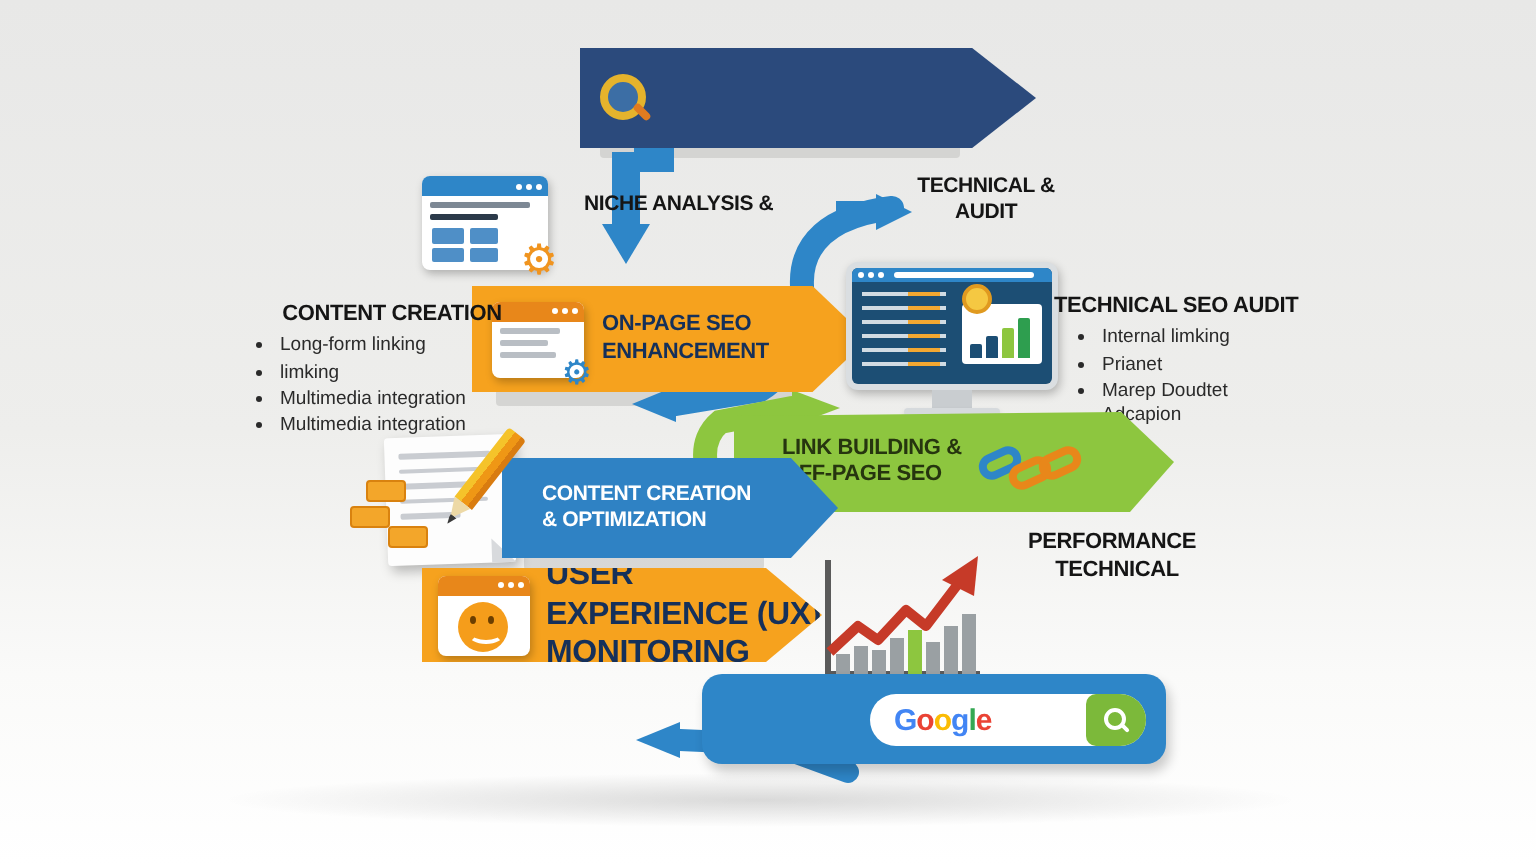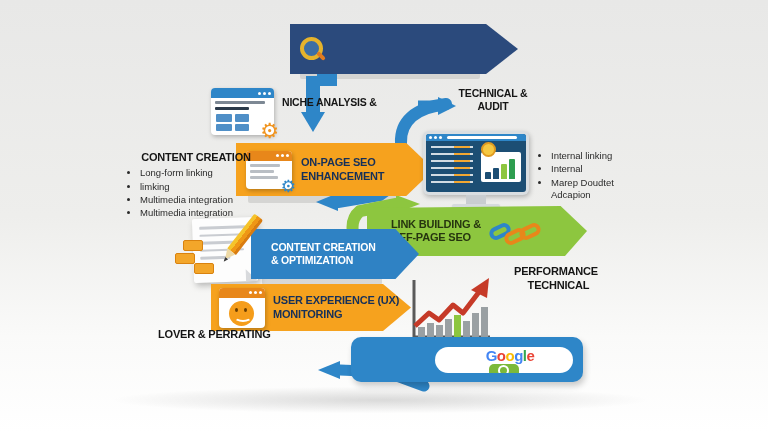--- a/index.html
+++ b/index.html
@@ -23,38 +23,38 @@
   .onpage-banner .banner-text{color:#15305a;font-size:11px;margin-left:9px;}
 
   .link-banner{left:367px;top:206px;width:196px;height:50px;background:#8dc63f;
     clip-path:polygon(0 4%,88% 0,100% 50%,90% 100%,0 100%);padding-left:24px;}
   .link-banner .banner-text{color:#26350f;font-size:11px;}
 
   .content-banner{left:251px;top:229px;width:148px;height:50px;background:#2f82c4;padding-left:20px;}
   .content-banner .banner-text{color:#fff;font-size:10.5px;}
 
   .ux-banner{left:211px;top:284px;width:192px;height:47px;background:#f6a21e;padding-left:8px;}
-  .ux-banner .banner-text{color:#15305a;font-size:11px;margin-left:8px;}
+  .ux-banner .banner-text{color:#15305a;font-size:16px;margin-left:8px;}
 
   
   .heading{font-weight:bold;color:#151515;font-size:11px;letter-spacing:-0.2px;line-height:1.2;}
   .bullets{margin:3px 0 0 14px;padding:0;color:#2a2a2a;}
   .bullets li{font-size:9.5px;line-height:1.3;margin:0 0 1px 0;}
 
   .content-list{left:126px;top:151px;width:140px;z-index:2;}
   .content-list .heading{text-align:center;}
   .techseo-list{left:527px;top:147px;width:138px;z-index:2;}
   .techseo-list .bullets{margin-left:24px;width:100px;}
   .lover-list{left:158px;top:328px;width:160px;z-index:2;}
   .lover-list .bullets{margin-left:48px;width:110px;}
   .perf-list{left:496px;top:265px;width:120px;z-index:2;}
   .perf-list .heading{line-height:1.25;text-align:center;}
   .perf-list .bullets{margin-left:12px;width:106px;}
 
-  .niche-label{left:282px;top:96px;width:110px;z-index:2;font-size:10.5px;}
+  .niche-label{left:292px;top:96px;width:110px;z-index:2;font-size:10.5px;}
   .tech-label{left:453px;top:87px;width:80px;text-align:center;z-index:2;font-size:10.5px;}
   .two-line{font-weight:bold;color:#151515;line-height:1.25;letter-spacing:-0.2px;}
 
   
   .magnifier{position:relative;width:24px;height:24px;flex:0 0 auto;}
   .magnifier .lens{position:absolute;left:0;top:0;width:15px;height:15px;border:4px solid #e5b32c;
     border-radius:50%;background:#3c6ea5;}
   .magnifier .handle{position:absolute;left:16px;top:17px;width:10px;height:4px;background:#e07b20;
     border-radius:2px;transform:rotate(45deg);}
 
@@ -112,21 +112,21 @@
   .pencil .lead{position:absolute;left:3.5px;top:52px;width:4px;height:5px;background:#3a3a3a;
     clip-path:polygon(0 0,100% 0,50% 100%);}
   .tag{position:absolute;background:#f3a62a;border:1px solid #d9820f;border-radius:2px;width:18px;height:9px;z-index:2;}
 
   .chart-icon{left:405px;top:276px;z-index:2;}
 
   
   .google-banner{left:351px;top:337px;width:232px;height:45px;background:#2e86c8;border-radius:10px;z-index:2;
     box-shadow:2px 4px 6px rgba(0,0,0,.2);}
   .search-pill{position:absolute;left:84px;top:10px;width:138px;height:26px;background:#fff;border-radius:13px;
-    display:flex;align-items:center;overflow:hidden;flex-direction:column;}
+    display:flex;align-items:center;overflow:hidden;}
   .google-logo{margin-left:12px;font-size:15px;font-weight:bold;letter-spacing:-0.5px;flex:1;}
   .gl0,.gl3{color:#4285f4;} .gl1,.gl5{color:#ea4335;} .gl2{color:#fbbc05;} .gl4{color:#34a853;}
   .search-btn{width:30px;height:26px;background:#7cb93a;border-radius:5px;display:flex;align-items:center;justify-content:center;}
   .sb-mag{position:relative;width:14px;height:14px;}
   .sb-mag .lens{position:absolute;left:1px;top:1px;width:7px;height:7px;border:2px solid #fff;border-radius:50%;}
   .sb-mag .handle{position:absolute;left:9px;top:10px;width:5px;height:2px;background:#fff;border-radius:1px;transform:rotate(45deg);}
 
   .floor-shadow{left:100px;top:386px;width:560px;height:28px;z-index:0;
     background:radial-gradient(ellipse at center,rgba(0,0,0,.14) 0%,rgba(0,0,0,0) 68%);}
 </style>
@@ -237,23 +237,24 @@
           <span class="bar" style="height:15px;background:#8dc63f;"></span>
           <span class="bar" style="height:20px;background:#2e9e4f;"></span>
         </div>
       </div>
     </div>
     <div class="mon-neck"></div>
     <div class="mon-base"></div>
   </div>
 
   <div class="abs techseo-list">
+    <div class="heading">TECHNICAL SEO AUDIT</div>
     <ul class="bullets">
-      <li>Internal linking</li>
-      <li>Internal</li>
+      <li>Internal limking</li>
+      <li>Prianet</li>
       <li>Marep Doudtet Adcapion</li>
     </ul>
   </div>
 
   <div class="abs banner link-banner">
     <span class="banner-text">
       <span>LINK BUILDING &amp;</span><br>
       <span>OFF-PAGE SEO</span>
     </span>
     <span class="chains">
@@ -301,21 +302,20 @@
         <span class="mouth"></span>
       </span>
     </span>
     <span class="banner-text">
       <span>USER EXPERIENCE (UX)</span><br>
       <span>MONITORING</span>
     </span>
   </div>
 
   <div class="abs lover-list">
-    <div class="heading">LOVER &amp; PERRATING</div>
   </div>
 
   <svg class="abs chart-icon" width="88" height="70" viewBox="0 0 88 70">
     <path d="M9 4 L9 61 L85 61" stroke="#5a5a5a" stroke-width="3" fill="none"></path>
     <rect x="13" y="51" width="7" height="10" fill="#9aa0a3"></rect>
     <rect x="22" y="47" width="7" height="14" fill="#9aa0a3"></rect>
     <rect x="31" y="49" width="7" height="12" fill="#9aa0a3"></rect>
     <rect x="40" y="43" width="7" height="18" fill="#9aa0a3"></rect>
     <rect x="49" y="39" width="7" height="22" fill="#8dc63f"></rect>
     <rect x="58" y="45" width="7" height="16" fill="#9aa0a3"></rect>

